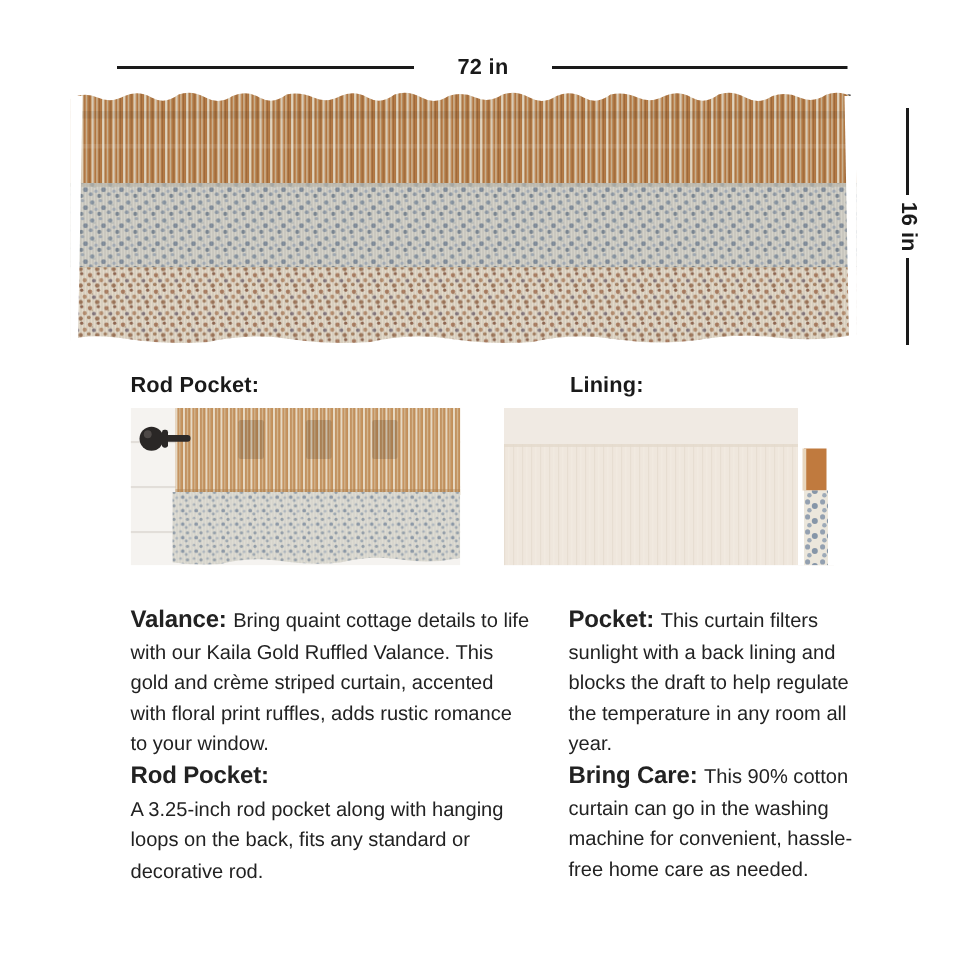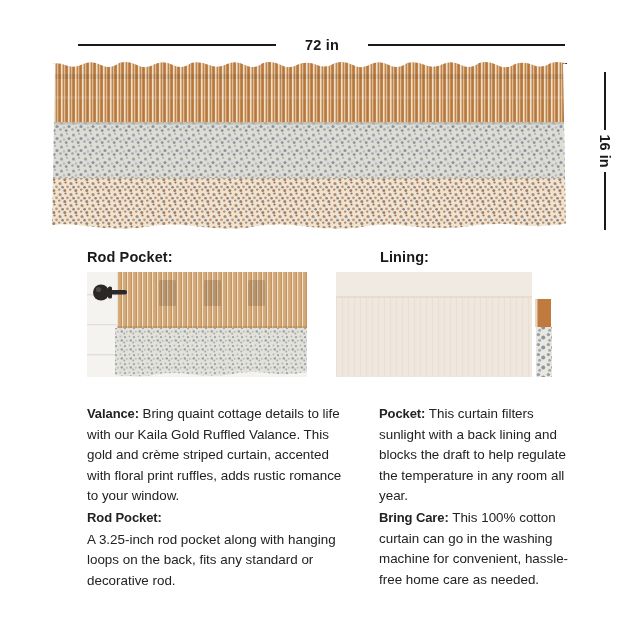--- a/index.html
+++ b/index.html
@@ -114,21 +114,21 @@
 
   
   .feature {
     position: absolute;
     font-size: 13.4px;
     line-height: 20.5px;
     color: #222222;
   }
   .feature .lede {
     font-weight: bold;
-    font-size: 13px;
+    font-size: 16px;
     letter-spacing: -.1px;
   }
   .feature.heading-block .lede {
     display: block;
     margin-bottom: 1px;
   }
   #feat-valance    { left: 87px;  top: 404px; width: 268px; }
   #feat-rodpocket  { left: 87px;  top: 508px; width: 268px; }
   #feat-lined      { left: 379px; top: 404px; width: 200px; }
   #feat-easycare   { left: 379px; top: 508px; width: 200px; }
@@ -318,14 +318,14 @@
   <span>A 3.25-inch rod pocket along with hanging loops on the back, fits any standard or decorative rod.</span>
 </div>
 
 <div class="feature" id="feat-lined">
   <span class="lede">Pocket: </span>
   <span>This curtain filters sunlight with a back lining and blocks the draft to help regulate the temperature in any room all year.</span>
 </div>
 
 <div class="feature" id="feat-easycare">
   <span class="lede">Bring Care: </span>
-  <span>This 100% cotton curtain can go in the washing machine for convenient, hassle-free home care as needed.</span>
+  <span>This 90% cotton curtain can go in the washing machine for convenient, hassle-free home care as needed.</span>
 </div>
 
 </body></html>

